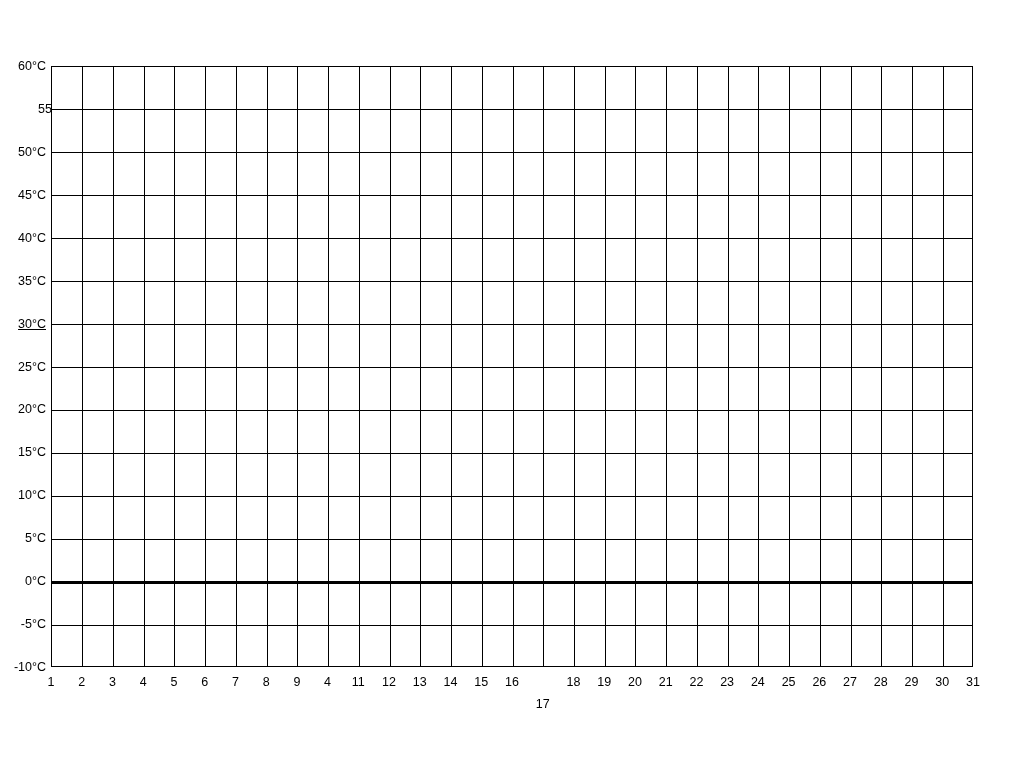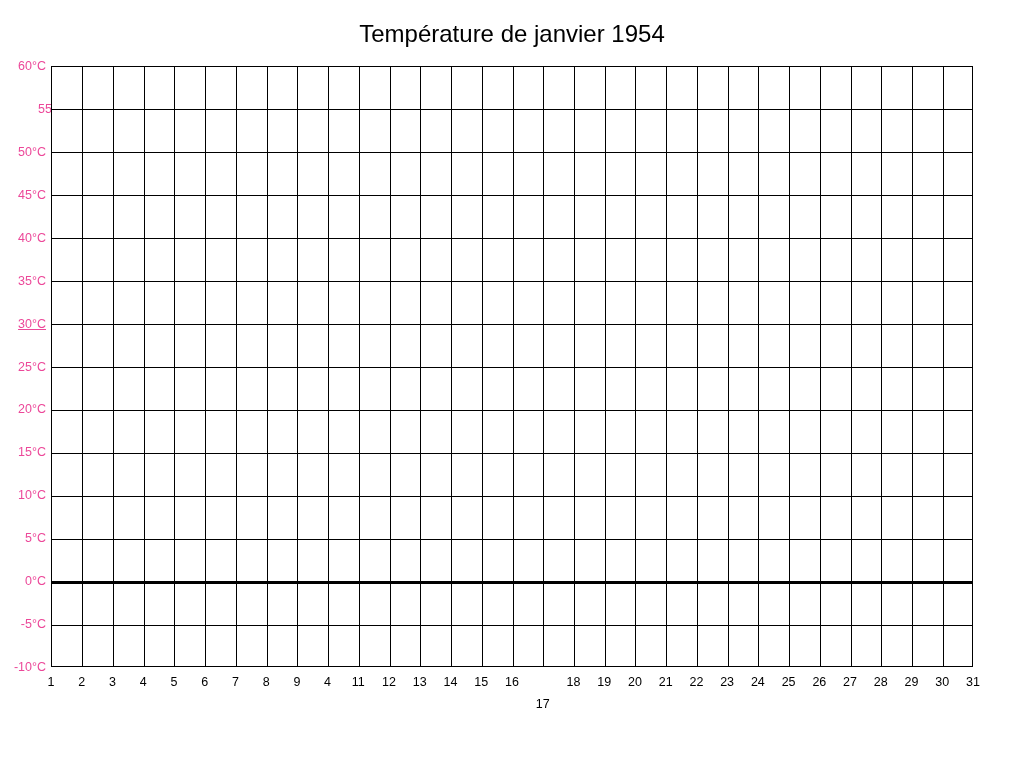--- a/index.html
+++ b/index.html
@@ -75,21 +75,21 @@
     right: 0;
     height: 3px;
     background: #000000;
   }
   .ytick-label {
     position: absolute;
     right: 0;
     width: 46px;
     text-align: right;
     font-size: 12.5px;
-    color: #ec4899;
+    color: #000000;
     transform: translateY(-50%);
     white-space: nowrap;
   }
   .xtick-label {
     position: absolute;
     font-size: 12.5px;
     color: #000000;
     text-align: center;
     transform: translateX(-50%);
     white-space: nowrap;
@@ -98,21 +98,20 @@
     position: absolute;
     left: 0;
     top: 0;
   }
 </style>
 </head>
 <body>
 
 <div id="chart-root">
 
-  <div id="chart-title">Température de janvier 1954</div>
 
 
   <div id="y-axis-labels">
       <div class="ytick-label" style="top: 66px; left: 0px;">60°C</div>
       <div class="ytick-label" style="top: 108.929px; left: 0px; padding-left: 20px;">55°C</div>
       <div class="ytick-label" style="top: 151.857px; left: 0px;">50°C</div>
       <div class="ytick-label" style="top: 194.786px; left: 0px;">45°C</div>
       <div class="ytick-label" style="top: 237.714px; left: 0px;">40°C</div>
       <div class="ytick-label" style="top: 280.643px; left: 0px;">35°C</div>
       <div class="ytick-label" style="top: 323.571px; left: 0px; text-decoration: underline;">30°C</div>

